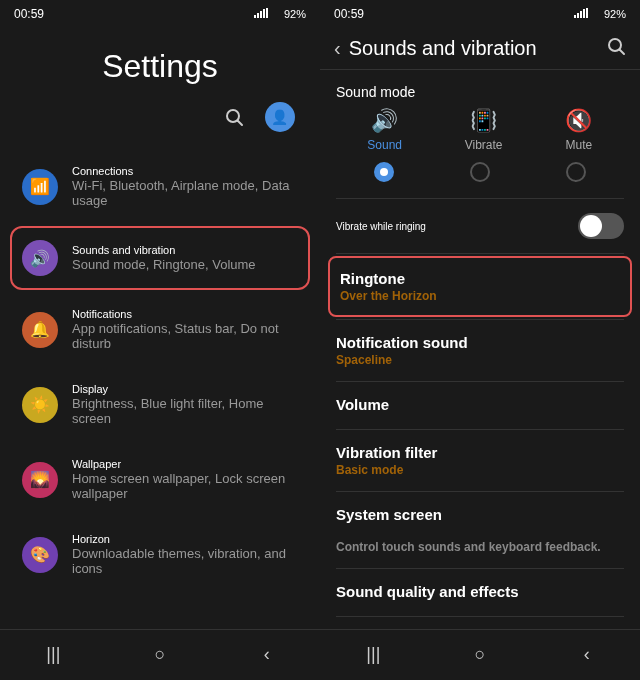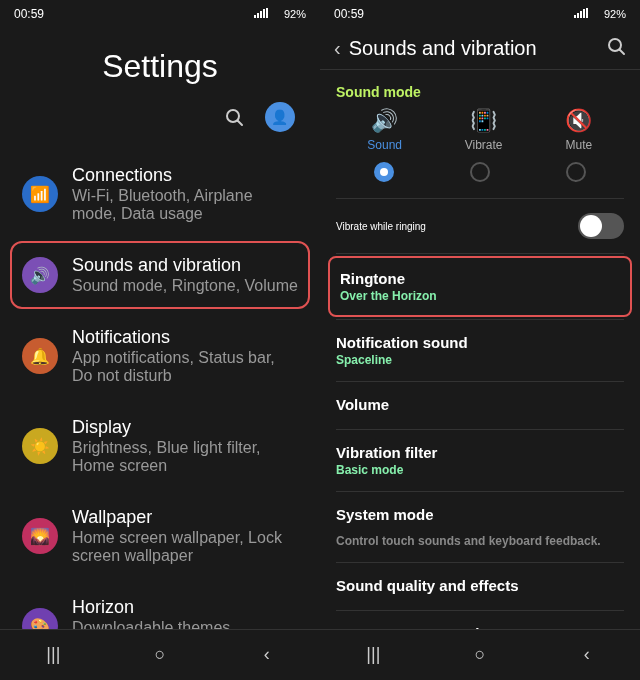--- a/index.html
+++ b/index.html
@@ -126,27 +126,27 @@
     .icon-display { background: #c9a820; }
     .icon-wallpaper { background: #c03060; }
     .icon-themes { background: #7040b0; }
 
     .item-text {
       display: flex;
       flex-direction: column;
     }
 
     .item-title {
-      font-size: 18px;
+      font-size: 11px;
       color: #fff;
       font-weight: 400;
     }
 
     .item-subtitle {
-      font-size: 16px;
+      font-size: 13px;
       color: #999;
       margin-top: 1px;
     }
 
     .nav-bar {
       display: flex;
       justify-content: space-around;
       align-items: center;
       padding: 10px 0 12px;
       border-top: 1px solid #333;
@@ -212,23 +212,23 @@
     }
 
     .right-content {
       flex: 1;
       overflow-y: auto;
       padding: 0;
     }
 
     .section-label {
       font-size: 14px;
-      color: #bef264;
+      color: #ffffff;
       padding: 14px 16px 8px;
-      font-weight: 700;
+      font-weight: 400;
     }
 
     .sound-mode-section {
       padding: 0 16px 10px;
     }
 
     .sound-mode-options {
       display: flex;
       justify-content: space-around;
       align-items: center;
@@ -344,27 +344,27 @@
     }
 
     .settings-row-title {
       font-size: 15px;
       color: #fff;
       margin-bottom: 2px;
     }
 
     .settings-row-value {
       font-size: 12px;
-      color: #86efac;
+      color: #a16207;
     }
 
     .settings-row-subtitle {
       font-size: 12px;
       color: #888;
-      margin-top: 11px;
+      margin-top: 17px;
     }
 
     .right-nav-bar {
       display: flex;
       justify-content: space-around;
       align-items: center;
       padding: 10px 0 12px;
       border-top: 1px solid #333;
     }
 
@@ -565,21 +565,21 @@
     <div class="divider"></div>
 
     <div class="settings-row">
       <div class="settings-row-title">Vibration filter</div>
       <div class="settings-row-value">Basic mode</div>
     </div>
 
     <div class="divider"></div>
 
     <div class="settings-row">
-      <div class="settings-row-title">System mode</div>
+      <div class="settings-row-title">System screen</div>
       <div class="settings-row-subtitle">Control touch sounds and keyboard feedback.</div>
     </div>
 
     <div class="divider"></div>
 
     <div class="settings-row">
       <div class="settings-row-title">Sound quality and effects</div>
     </div>
 
     <div class="divider"></div>

